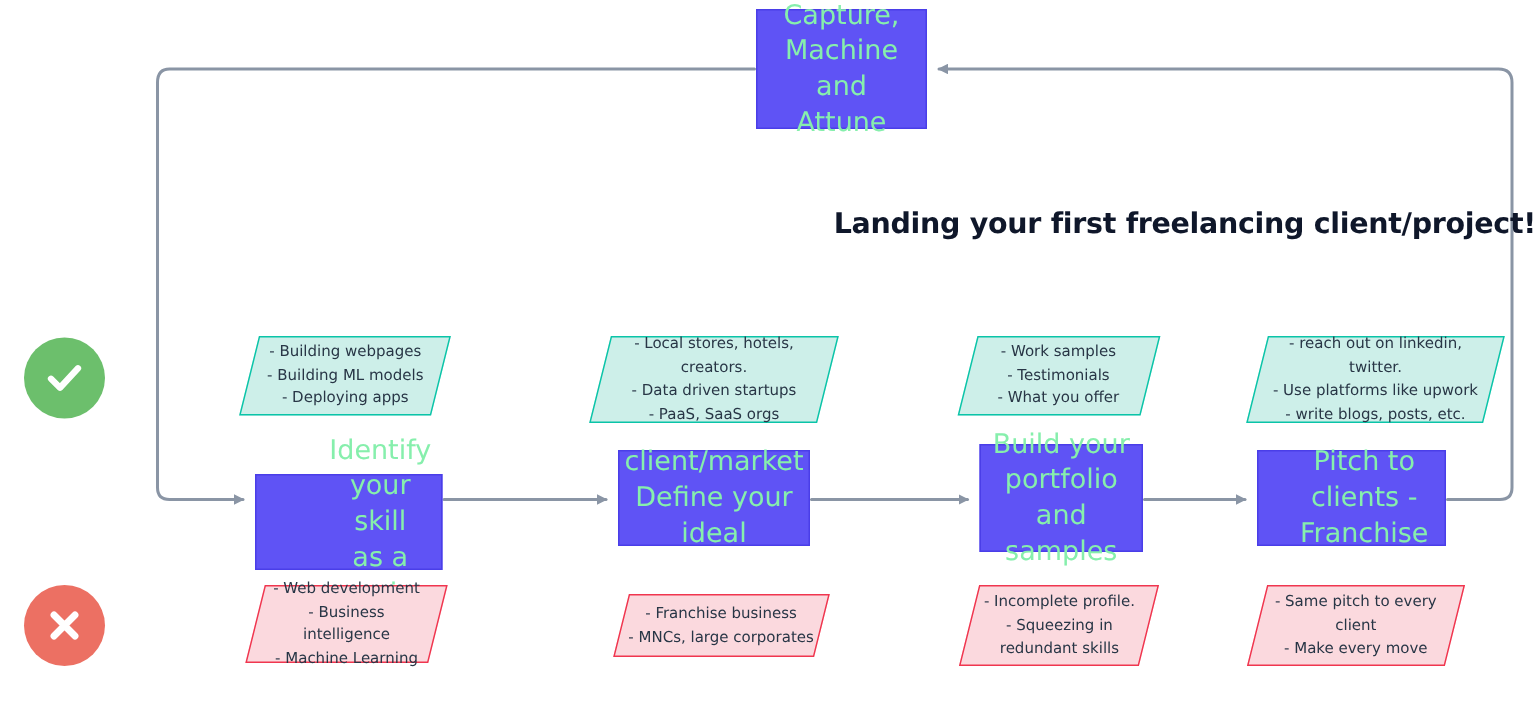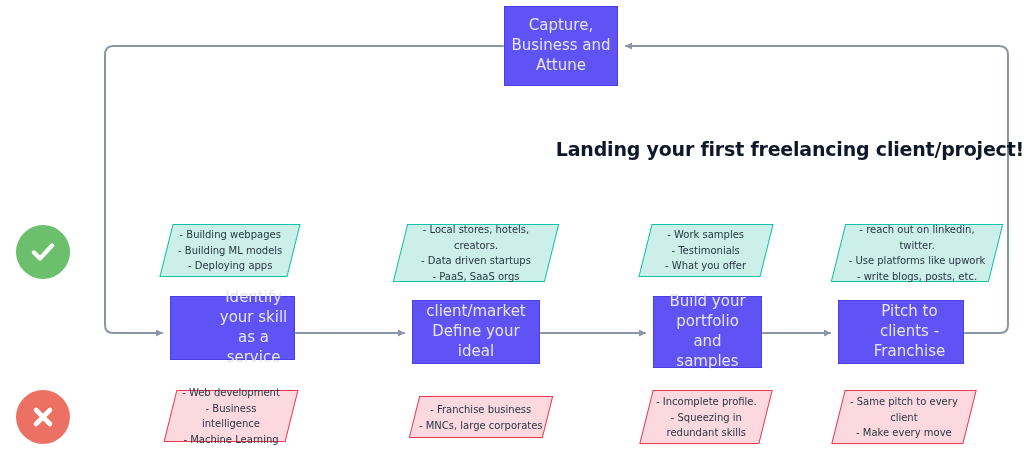--- a/index.html
+++ b/index.html
@@ -54,30 +54,30 @@
     position: absolute;
     box-sizing: border-box;
     display: flex;
     align-items: center;
     justify-content: center;
     text-align: center;
   }
   .proc {
     background: #5f53f5;
     border: 1px solid #4a3ee8;
-    color: #e5e5e5;
-    font-size: 15px;
+    color: #86efac;
+    font-size: 18px;
     line-height: 1.32;
     padding: 4px 6px;
   }
   #node-capture {
     left: 504px; top: 6px;
     width: 114px; height: 80px;
   }
-  #node-s1 { left: 170px; top: 296px; width: 125px; height: 64px; padding-left: 48px; }
+  #node-s1 { left: 170px; top: 316px; width: 125px; height: 64px; padding-left: 48px; }
   #node-s2 { left: 412px; top: 300px; width: 128px; height: 64px; }
   #node-s3 { left: 653px; top: 296px; width: 109px; height: 72px; justify-content: center; }
   #node-s4 { left: 838px; top: 300px; width: 126px; height: 64px; padding-left: 23px; }
 
   
   .para {
     position: absolute;
     box-sizing: border-box;
     display: flex;
     align-items: center;
@@ -147,21 +147,21 @@
     <svg width="28" height="28" viewBox="0 0 28 28" xmlns="http://www.w3.org/2000/svg">
       <path d="M7 7 L21 21 M21 7 L7 21" stroke="#ffffff" stroke-width="4.6" fill="none" stroke-linecap="round"></path>
     </svg>
   </div>
 
   <div id="title">Landing your first freelancing client/project!</div>
 
   <div class="node proc" id="node-capture">
     <span>
       <span class="nl">Capture,</span>
-      <span class="nl">Business and</span>
+      <span class="nl">Machine and</span>
       <span class="nl">Attune</span>
     </span>
   </div>
 
   <div class="para good" id="tip-1">
     <span class="para-text">
       <span class="nl">- Building webpages</span>
       <span class="nl">- Building ML models</span>
       <span class="nl">- Deploying apps</span>
     </span>

